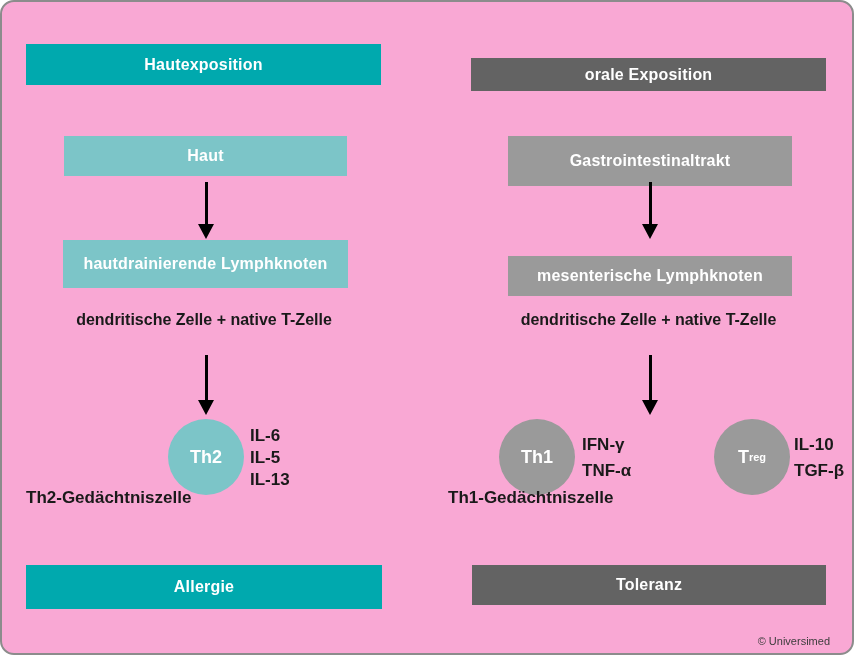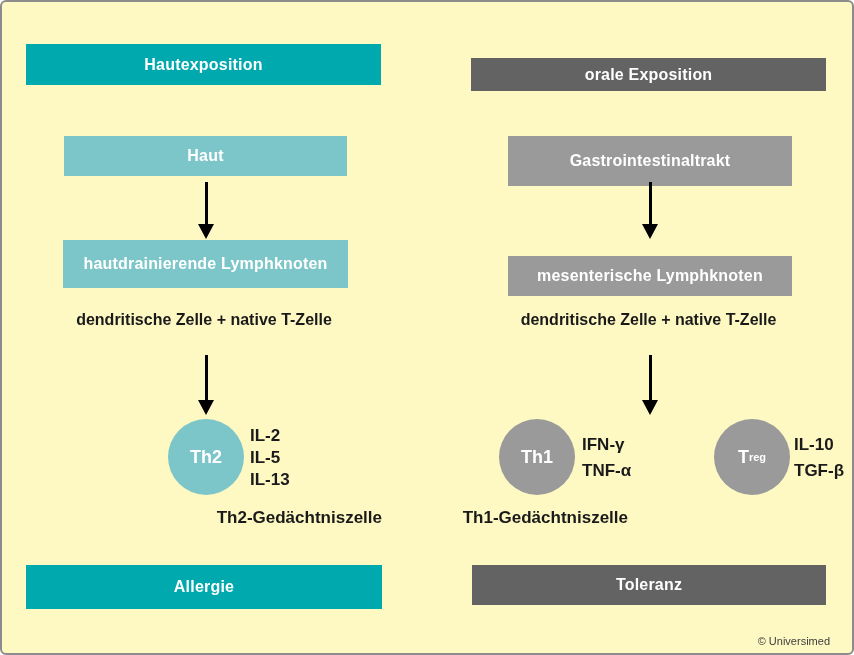--- a/index.html
+++ b/index.html
@@ -1,18 +1,18 @@
 <!DOCTYPE html>
 <html><head>
 <meta charset="utf-8">
 <style>
   html,body{margin:0;padding:0;background:#fff;}
   .canvas{
-    position:relative;width:854px;height:655px;background:#fef9c3;
-    border:2px solid #8c8c8c;border-radius:6px;box-sizing:border-box;
+    position:relative;width:854px;height:655px;background:#f9a8d4;
+    border:2px solid #8c8c8c;border-radius:14px;box-sizing:border-box;
     font-family:"Liberation Sans", sans-serif;overflow:hidden;
   }
   .bar{
     position:absolute;display:flex;align-items:center;justify-content:center;
     color:#ffffff;font-weight:bold;font-size:16px;letter-spacing:0.2px;
   }
   .teal{background:#00a9ae}
   .teal-light{background:#7cc5c8}
   .gray-dark{background:#636363}
   .gray-mid{background:#9a9a9a}
@@ -45,21 +45,21 @@
   }
   .circ-th2{left:166px;top:417px}
   .circ-th1{left:497px;top:417px}
   .circ-treg{left:712px;top:417px}
 
   .cytokines{position:absolute;font-weight:bold;font-size:17px;color:#1a1a1a}
   .cyto-th2{left:248px;top:423px;line-height:22px}
   .cyto-th1{left:580px;top:430px;line-height:26px}
   .cyto-treg{left:792px;top:430px;line-height:26px}
 
-  .memory{position:absolute;top:506px;text-align:right;font-weight:bold;font-size:17px;color:#1a1a1a}
+  .memory{position:absolute;top:486px;text-align:left;font-weight:bold;font-size:17px;color:#1a1a1a}
   .mem-th2{left:24px;width:356px}
   .mem-th1{left:446px;width:180px}
   .mem-treg{left:658px;width:182px}
 
   sub{font-size:11px;font-weight:bold;line-height:0}
   .cell-circle sub{color:#ffffff}
 
   .credit{position:absolute;right:22px;bottom:6px;font-size:11px;color:#3c3c3c;font-weight:normal}
 </style>
 </head>
@@ -83,21 +83,21 @@
   <div class="arrow arrow-2-l">
     <div class="arrow-line"></div>
     <div class="arrow-head"></div>
   </div>
 
   <div class="cell-circle teal-light circ-th2">
     <span>Th2</span>
       <sub></sub>
   </div>
   <div class="cytokines cyto-th2">
-    <div>IL-2</div>
+    <div>IL-6</div>
     <div>IL-5</div>
     <div>IL-13</div>
   </div>
   <div class="memory mem-th2">
     <span>Th2</span><sub></sub><span>-Gedächtniszelle</span>
   </div>
 
   <div class="bar teal outcome-l">Allergie</div>
 
   <div class="bar gray-dark hdr-r">orale Exposition</div>

